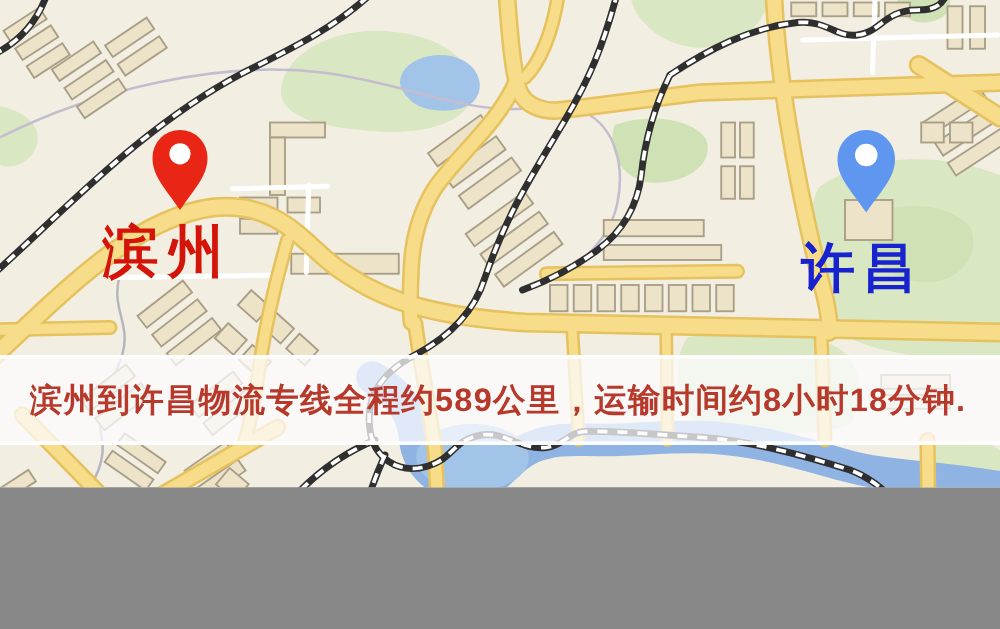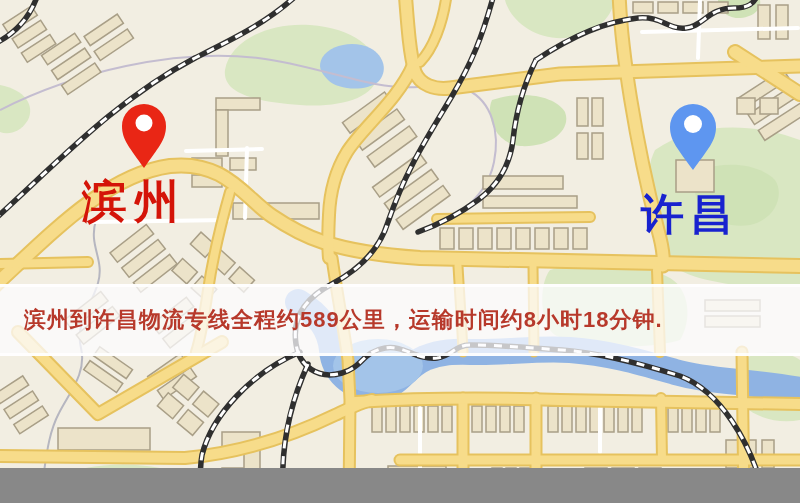--- a/index.html
+++ b/index.html
@@ -1,28 +1,28 @@
 <!DOCTYPE html>
 <html><head>
 <meta charset="utf-8">
 <style>
   html,body{margin:0;padding:0;background:#888;}
-  .stage{position:relative;width:800px;height:468px;overflow:hidden;
+  .stage{position:relative;width:800px;height:390px;overflow:hidden;
          font-family:"Liberation Sans", sans-serif;background:#f2eee2;}
   .stage svg{position:absolute;left:0;top:0;display:block;}
   .city-label{position:absolute;font-family:"Liberation Serif", serif;
               font-weight:700;white-space:nowrap;pointer-events:none;}
   .city-label.origin{left:82px;top:172px;font-size:45px;letter-spacing:7px;color:#d41408;}
   .city-label.dest{left:641px;top:186px;font-size:43px;letter-spacing:6px;color:#1822cf;}
   .banner{position:absolute;left:0;top:284px;width:800px;height:66px;
           background:rgba(252,252,255,0.74);
           border-top:3px solid rgba(255,255,255,0.85);
           border-bottom:3px solid rgba(255,255,255,0.85);
           display:flex;align-items:center;}
-  .banner span{display:block;padding-left:24px;font-size:22px;font-weight:600;
+  .banner span{display:block;padding-left:24px;font-size:26px;font-weight:600;
                letter-spacing:1px;color:#b7392b;white-space:nowrap;}
   
   .park{fill:#d9e7c2;stroke:none;}
   .park2{fill:#cfe2b6;}
   .water{fill:#a3c4e9;}
   .riv{fill:none;stroke:#8fb3e3;stroke-width:26;stroke-linecap:round;stroke-linejoin:round;}
   .contour{fill:none;stroke:#c4bdd0;stroke-width:2;}
   .stream{fill:none;stroke:#b6b6c0;stroke-width:2;}
   .bld{fill:#ece3c9;stroke:#a99f87;stroke-width:1.5;}
   .wrd{fill:none;stroke:#ffffff;stroke-width:4;stroke-linecap:round;}

